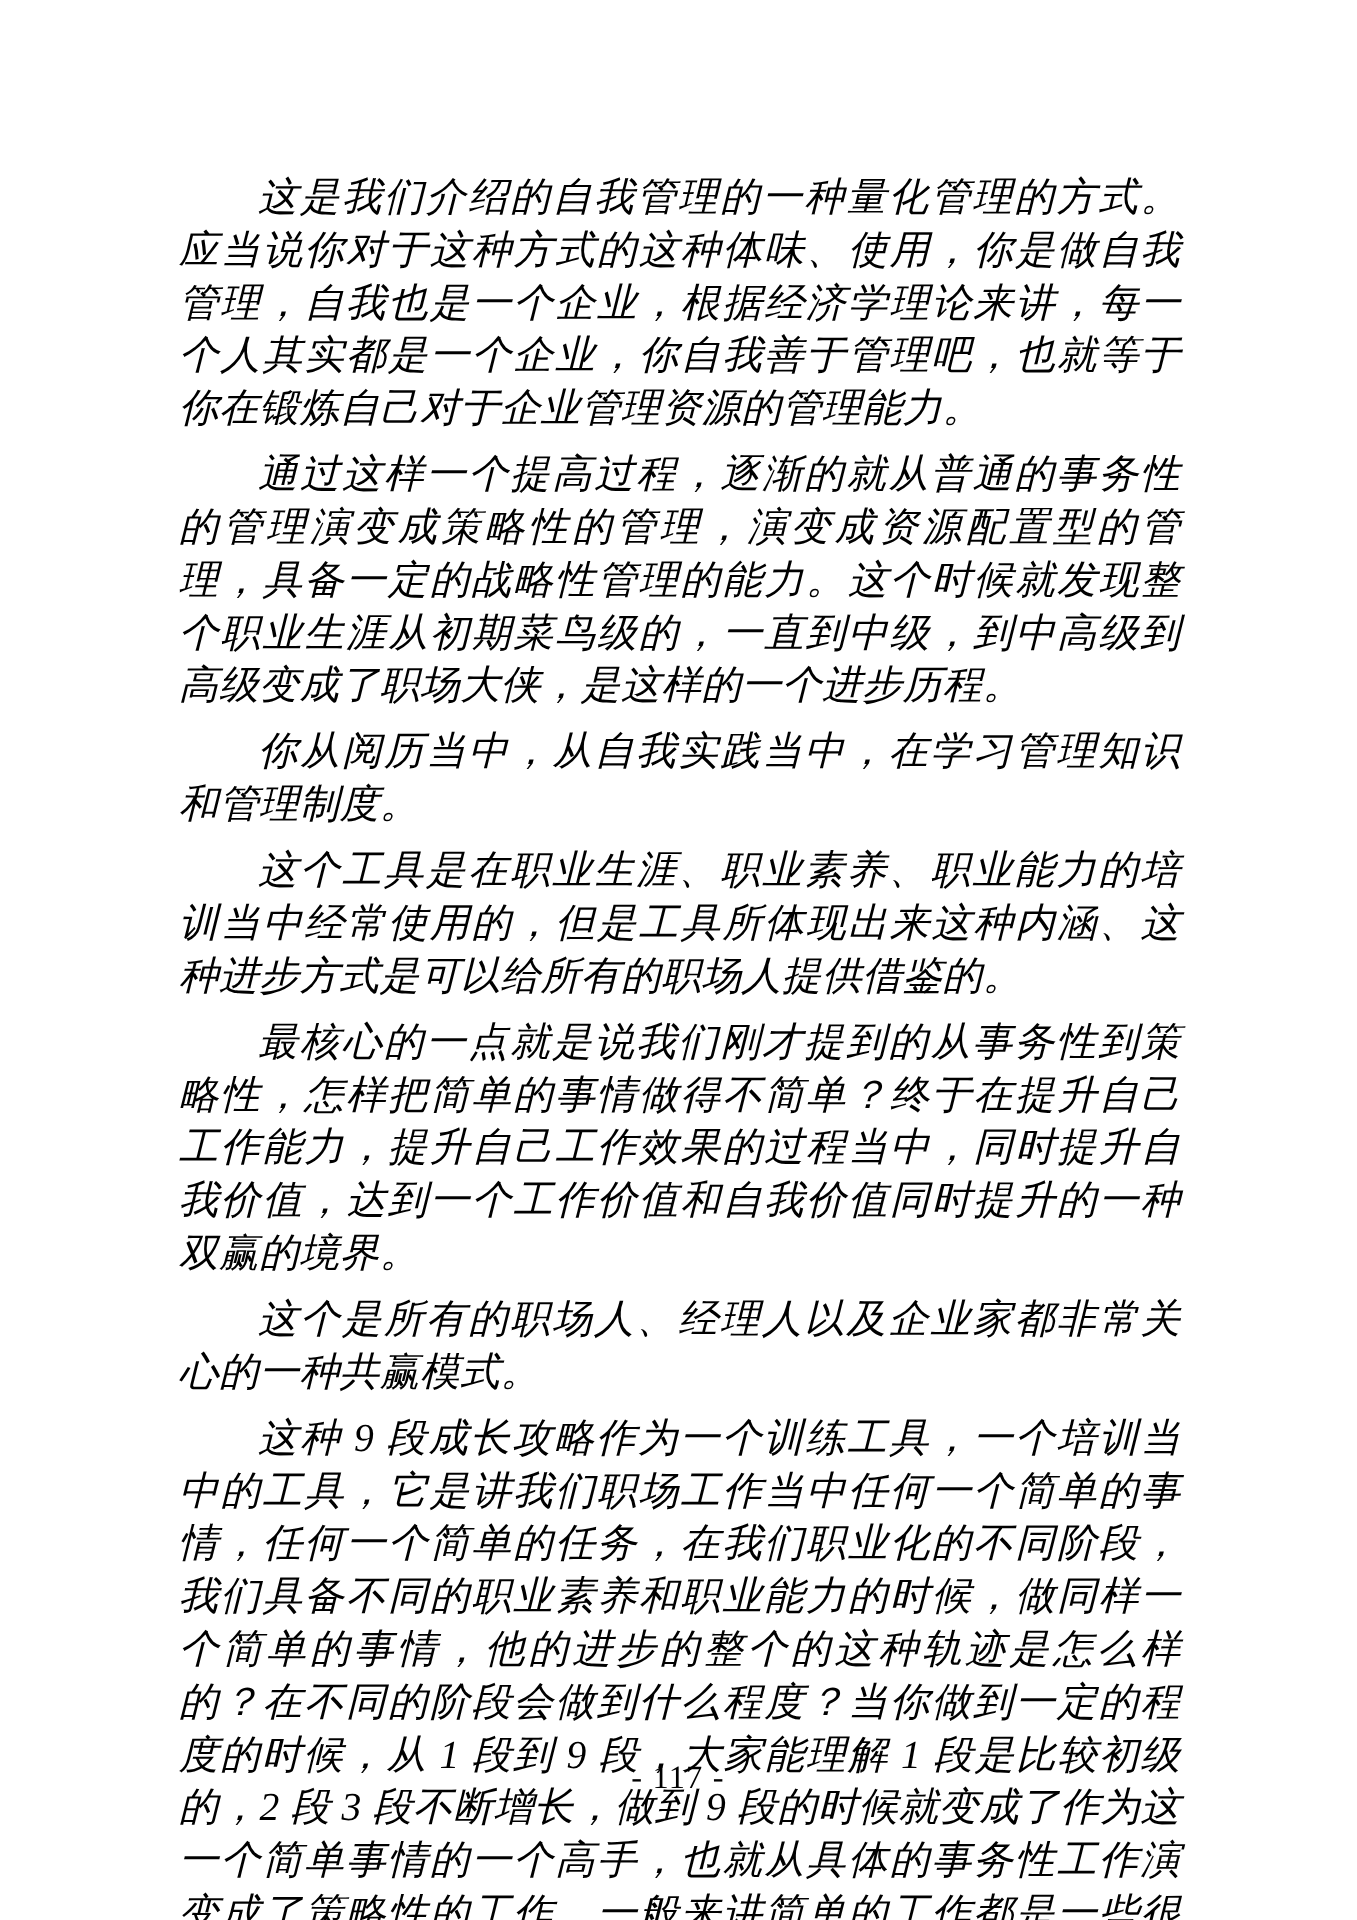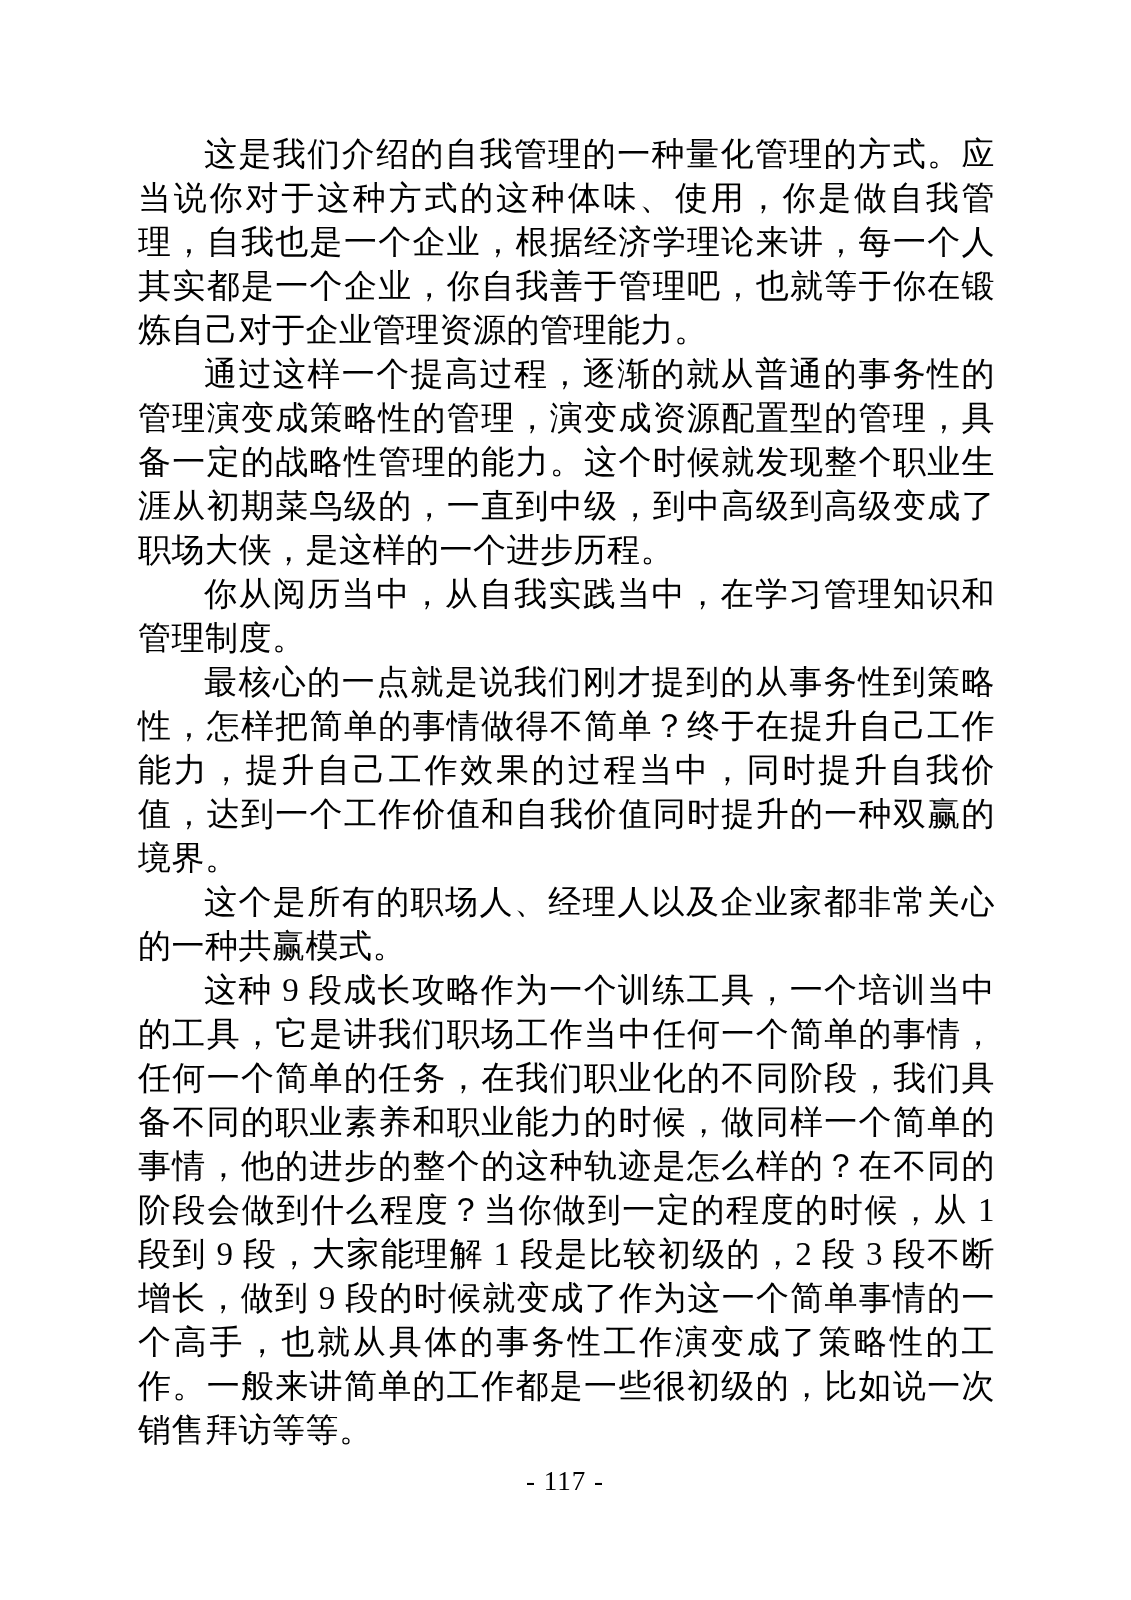--- a/index.html
+++ b/index.html
@@ -24,23 +24,24 @@
     position: absolute;
     left: 138px;
     right: 136px;
     top: 132px;
     font-size: 33px;
     line-height: 44px;
     text-align: justify;
     letter-spacing: 0.5px;
   }
   .text-block p {
-    margin: 0;
+    margin: 11px;
     padding: 0;
     text-indent: 2em;
+    font-style: italic;
   }
   .bold-para, .bold-lead {
     font-weight: 700;
   }
   .page-footer {
     position: absolute;
     top: 1466px;
     left: 0;
     right: 1px;
     text-align: center;
@@ -49,19 +50,20 @@
   }
 </style>
 </head>
 <body>
 
 <div class="page">
   <div class="text-block">
     <p>这是我们介绍的自我管理的一种量化管理的方式。应当说你对于这种方式的这种体味、使用，你是做自我管理，自我也是一个企业，根据经济学理论来讲，每一个人其实都是一个企业，你自我善于管理吧，也就等于你在锻炼自己对于企业管理资源的管理能力。</p>
     <p>通过这样一个提高过程，逐渐的就从普通的事务性的管理演变成策略性的管理，演变成资源配置型的管理，具备一定的战略性管理的能力。这个时候就发现整个职业生涯从初期菜鸟级的，一直到中级，到中高级到高级变成了职场大侠，是这样的一个进步历程。</p>
     <p>你从阅历当中，从自我实践当中，在学习管理知识和管理制度。</p>
+    <p>这个工具是在职业生涯、职业素养、职业能力的培训当中经常使用的，但是工具所体现出来这种内涵、这种进步方式是可以给所有的职场人提供借鉴的。</p>
     <p>最核心的一点就是说我们刚才提到的从事务性到策略性，怎样把简单的事情做得不简单？终于在提升自己工作能力，提升自己工作效果的过程当中，同时提升自我价值，达到一个工作价值和自我价值同时提升的一种双赢的境界。</p>
     <p>这个是所有的职场人、经理人以及企业家都非常关心的一种共赢模式。</p>
     <p>这种 9 段成长攻略作为一个训练工具，一个培训当中的工具，它是讲我们职场工作当中任何一个简单的事情，任何一个简单的任务，在我们职业化的不同阶段，我们具备不同的职业素养和职业能力的时候，做同样一个简单的事情，他的进步的整个的这种轨迹是怎么样的？在不同的阶段会做到什么程度？当你做到一定的程度的时候，从 1 段到 9 段，大家能理解 1 段是比较初级的，2 段 3 段不断增长，做到 9 段的时候就变成了作为这一个简单事情的一个高手，也就从具体的事务性工作演变成了策略性的工作。一般来讲简单的工作都是一些很初级的，比如说一次销售拜访等等。</p>
 
   </div>
   <div class="page-footer">- 117 -</div>
 </div>
 
 </body></html>

